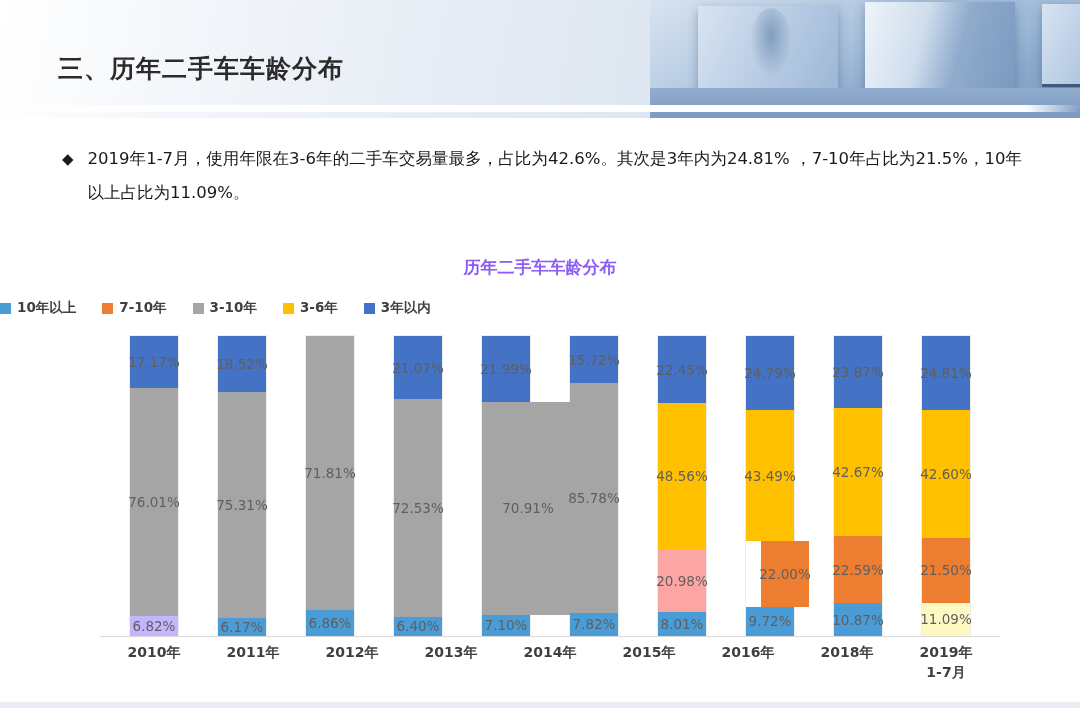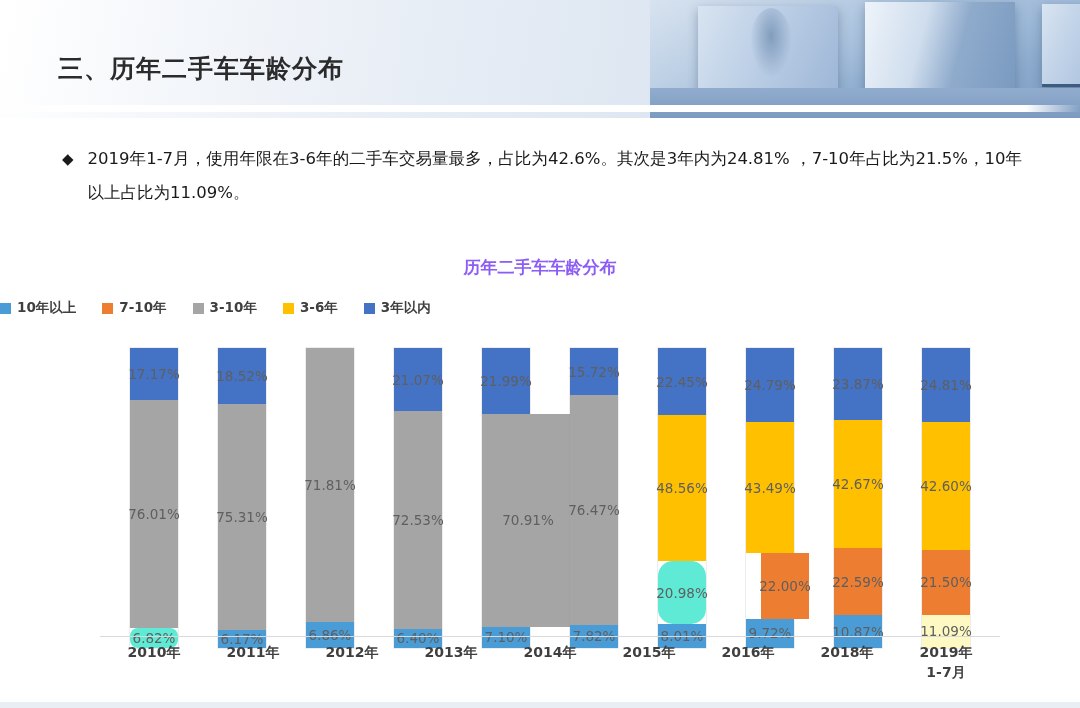--- a/index.html
+++ b/index.html
@@ -92,21 +92,21 @@
   }
   .legend-item{display:flex;align-items:center;gap:6px;}
   .legend-swatch{width:11px;height:11px;display:inline-block;}
   .legend-label{
     font-size:13.5px;font-weight:bold;color:#3f3f3f;
     font-family:"DejaVu Sans","Liberation Sans",sans-serif;
     white-space:nowrap;
   }
 
   #plot{
-    position:absolute;left:110px;top:100px;width:880px;height:300px;
+    position:absolute;left:110px;top:88px;width:880px;height:300px;
     display:flex;align-items:flex-end;justify-content:space-between;
   }
   .bar-col{
     width:88px;height:300px;display:flex;flex-direction:column;
     justify-content:flex-end;align-items:center;position:relative;
   }
   .bar{
     width:48px;height:100%;display:flex;flex-direction:column;
     box-shadow:0 0 0 0.5px rgba(150,150,150,.35);
   }
@@ -187,21 +187,21 @@
     </div>
   <div id="plot">
       <div class="bar-col">
         <div class="bar">
           <div class="seg" style="flex: 17.17 0 0px; background: rgb(68, 114, 196);">
             <span class="seg-label">17.17%</span>
           </div>
           <div class="seg" style="flex: 76.01 0 0px; background: rgb(165, 165, 165);">
             <span class="seg-label">76.01%</span>
           </div>
-          <div class="seg" style="flex: 6.82 0 0px; background: #5eead4; border-radius: 8px;">
+          <div class="seg" style="flex: 6.82 0 0px; background: #c4b5fd;">
             <span class="seg-label small-seg">6.82%</span>
           </div>
         </div>
       </div>
       <div class="bar-col">
         <div class="bar">
           <div class="seg" style="flex: 18.52 0 0px; background: rgb(68, 114, 196);">
             <span class="seg-label">18.52%</span>
           </div>
           <div class="seg" style="flex: 75.31 0 0px; background: rgb(165, 165, 165);">
@@ -247,36 +247,36 @@
             <span class="seg-label small-seg">7.10%</span>
           </div>
         </div>
       </div>
       <div class="bar-col">
         <div class="bar">
           <div class="seg" style="flex: 15.72 0 0px; background: rgb(68, 114, 196);">
             <span class="seg-label">15.72%</span>
           </div>
           <div class="seg" style="flex: 76.47 0 0px; background: rgb(165, 165, 165);">
-            <span class="seg-label">76.47%</span>
+            <span class="seg-label">85.78%</span>
           </div>
           <div class="seg" style="flex: 7.82 0 0px; background: rgb(74, 156, 214);">
             <span class="seg-label small-seg">7.82%</span>
           </div>
         </div>
       </div>
       <div class="bar-col">
         <div class="bar">
           <div class="seg" style="flex: 22.45 0 0px; background: rgb(68, 114, 196);">
             <span class="seg-label">22.45%</span>
           </div>
           <div class="seg" style="flex: 48.56 0 0px; background: rgb(255, 192, 0);">
             <span class="seg-label">48.56%</span>
           </div>
-          <div class="seg" style="flex: 20.98 0 0px; background: #5eead4; border-radius: 15px;">
+          <div class="seg" style="flex: 20.98 0 0px; background: #fca5a5;">
             <span class="seg-label">20.98%</span>
           </div>
           <div class="seg" style="flex: 8.01 0 0px; background: rgb(74, 156, 214);">
             <span class="seg-label small-seg">8.01%</span>
           </div>
         </div>
       </div>
       <div class="bar-col">
         <div class="bar">
           <div class="seg" style="flex: 24.79 0 0px; background: rgb(68, 114, 196);">

